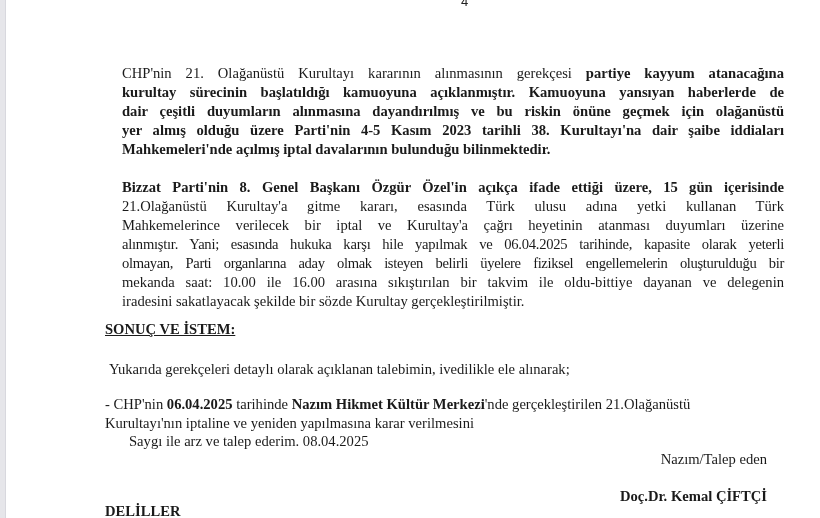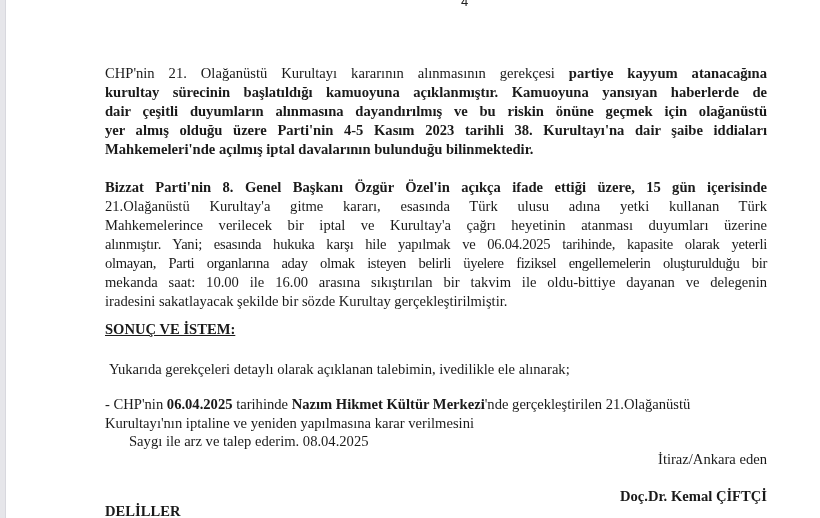--- a/index.html
+++ b/index.html
@@ -13,21 +13,21 @@
     background: #e6e6ea; border-right: 1px solid #d8d8de;
   }
   .page-num {
     position: absolute; left: 461px; top: -6px;
     font-family: "Liberation Sans", sans-serif; font-size: 13px; color: #222;
   }
   .doc {
     position: absolute; left: 105px; top: 0; width: 662px;
     font-size: 14.6px; line-height: 19px;
   }
-  .para { position: absolute; left: 0; width: 662px; text-align: justify; text-align-last: left; }
+  .para { position: absolute; left: 17px; width: 662px; text-align: justify; text-align-last: left; }
   .line { display: block; white-space: nowrap; text-align: justify; text-align-last: justify; }
   .line.last { text-align-last: left; }
   b { font-weight: bold; }
   .heading { position: absolute; left: 0; font-weight: bold; text-decoration: underline; font-size: 14.6px; }
   .plain { position: absolute; left: 0; white-space: nowrap; }
   .right { position: absolute; white-space: nowrap; }
 </style>
 </head>
 <body>
 
@@ -57,17 +57,17 @@
   <div class="heading" style="top:320px;">SONUÇ VE İSTEM:</div>
 
   <div class="plain" style="top:360px; left:4px;">Yukarıda gerekçeleri detaylı olarak açıklanan talebimin, ivedilikle ele alınarak;</div>
 
   <div class="plain" style="top:395px;">
     <span>- CHP'nin </span><b>06.04.2025</b><span> tarihinde </span><b>Nazım Hikmet Kültür Merkezi</b><span>'nde gerçekleştirilen 21.Olağanüstü</span>
   </div>
   <div class="plain" style="top:414px;">Kurultayı'nın iptaline ve yeniden yapılmasına karar verilmesini</div>
   <div class="plain" style="top:432px;margin-left:24px;">Saygı ile arz ve talep ederim. 08.04.2025</div>
 
-  <div class="right" style="top:450px; right:0;">İtiraz/Ankara eden</div>
+  <div class="right" style="top:450px; right:0;">Nazım/Talep eden</div>
   <div class="right" style="top:487px; right:0; font-weight:bold;">Doç.Dr. Kemal ÇİFTÇİ</div>
 
   <div class="plain" style="top:502px; font-weight:bold;">DELİLLER</div>
 </div>
 
 </body></html>

